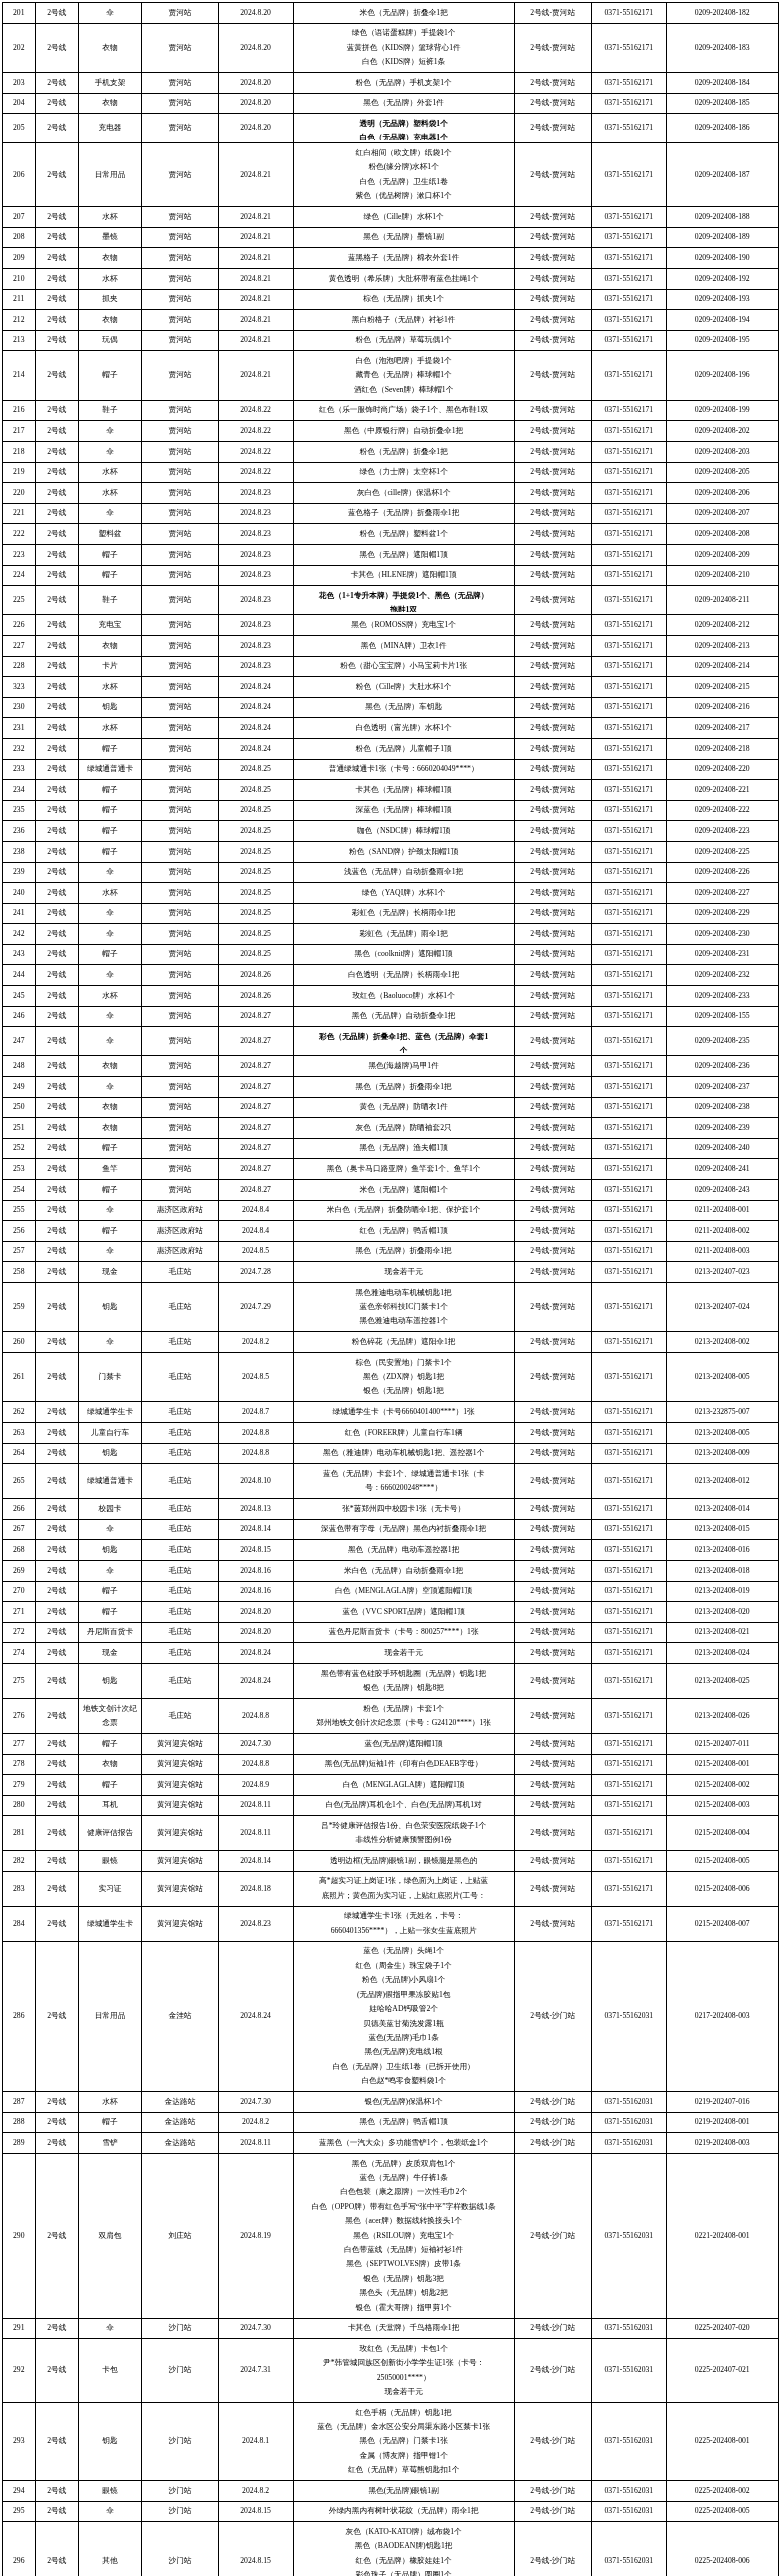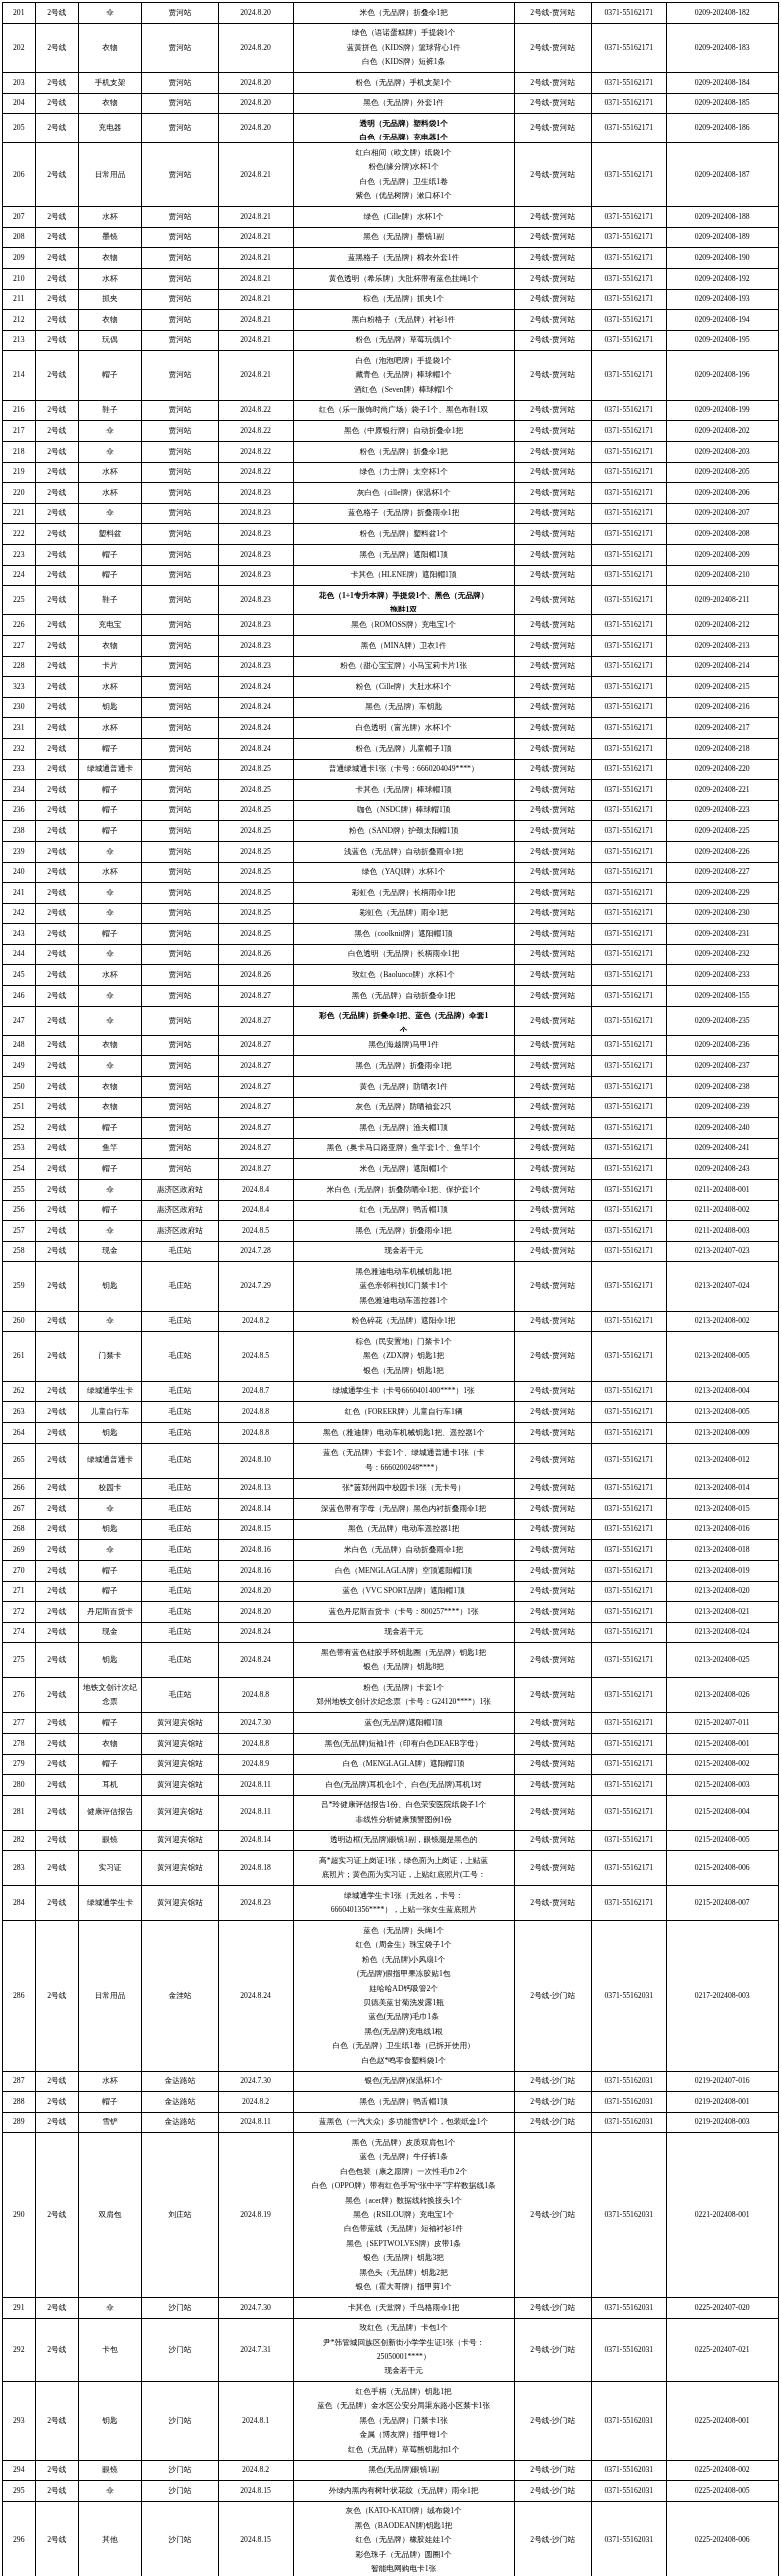--- a/index.html
+++ b/index.html
@@ -474,20 +474,33 @@
           <td>贾河站</td>
           <td>2024.8.25</td>
           <td class="desc-cell">
             <div class="desc">卡其色（无品牌）棒球帽1顶</div>
           </td>
           <td>2号线-贾河站</td>
           <td>0371-55162171</td>
           <td>0209-202408-221</td>
         </tr>
         <tr>
+          <td>235</td>
+          <td>2号线</td>
+          <td>帽子</td>
+          <td>贾河站</td>
+          <td>2024.8.25</td>
+          <td class="desc-cell">
+            <div class="desc">深蓝色（无品牌）棒球帽1顶</div>
+          </td>
+          <td>2号线-贾河站</td>
+          <td>0371-55162171</td>
+          <td>0209-202408-222</td>
+        </tr>
+        <tr>
           <td>236</td>
           <td>2号线</td>
           <td>帽子</td>
           <td>贾河站</td>
           <td>2024.8.25</td>
           <td class="desc-cell">
             <div class="desc">咖色（NSDC牌）棒球帽1顶</div>
           </td>
           <td>2号线-贾河站</td>
           <td>0371-55162171</td>
@@ -814,21 +827,21 @@
           <td>262</td>
           <td>2号线</td>
           <td>绿城通学生卡</td>
           <td>毛庄站</td>
           <td>2024.8.7</td>
           <td class="desc-cell">
             <div class="desc">绿城通学生卡（卡号6660401400****）1张</div>
           </td>
           <td>2号线-贾河站</td>
           <td>0371-55162171</td>
-          <td>0213-202408-004</td>
+          <td>0213-232875-007</td>
         </tr>
         <tr>
           <td>263</td>
           <td>2号线</td>
           <td>儿童自行车</td>
           <td>毛庄站</td>
           <td>2024.8.8</td>
           <td class="desc-cell">
             <div class="desc">红色（FOREER牌）儿童自行车1辆</div>
           </td>

